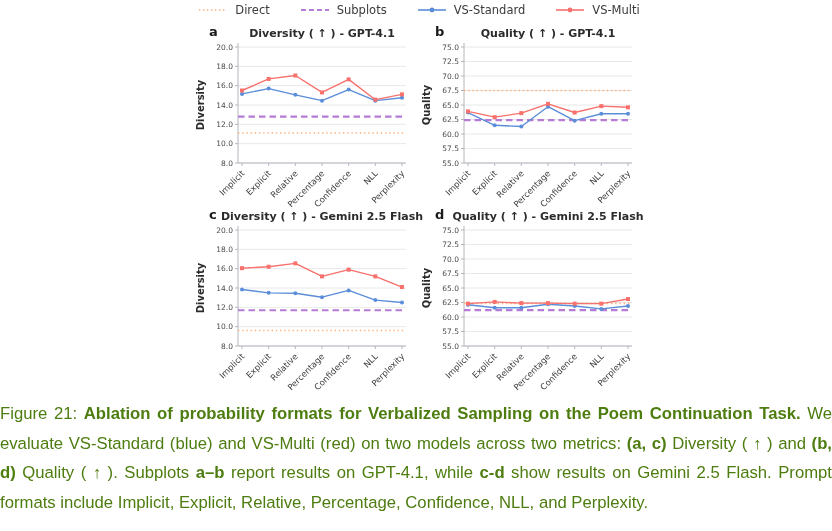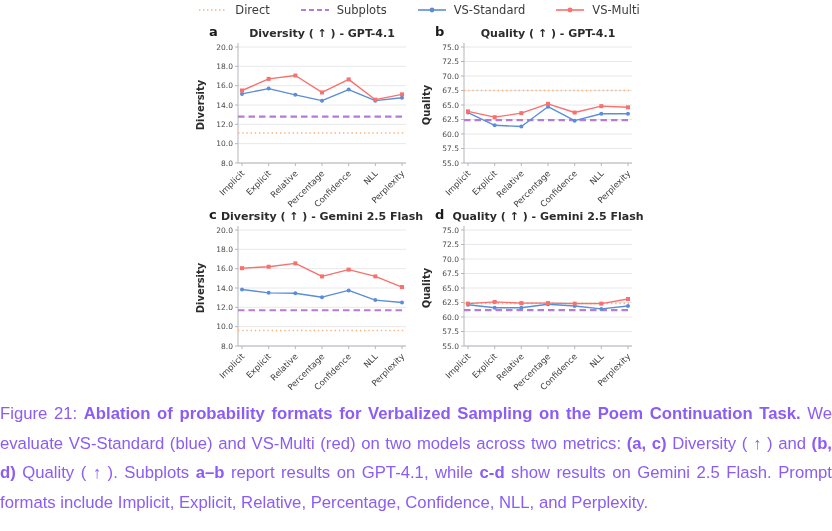--- a/index.html
+++ b/index.html
@@ -8,21 +8,21 @@
   .fig-wrap{position:absolute;left:0;top:0;width:672px;height:396px;}
   .legend{position:absolute;left:193px;top:3px;width:452px;display:flex;
           justify-content:center;align-items:center;gap:30px;}
   .legend-item{display:inline-flex;align-items:center;gap:7px;}
   .legend-label{font-family:"DejaVu Sans",sans-serif;font-size:11.5px;color:#3a3a3a;}
   .charts{position:absolute;left:193px;top:21px;display:grid;
           grid-template-columns:226px 226px;grid-auto-rows:183px;}
   .chart-cell{width:226px;height:183px;}
   .chart-cell svg{overflow:visible;display:block;}
   .caption{position:absolute;left:0;top:399px;width:832px;margin:0;
-           font-size:16.7px;line-height:29.6px;color:#8b5cf6;text-align:justify;}
+           font-size:16.7px;line-height:29.6px;color:#4d7c0f;text-align:justify;}
   .caption b{font-weight:bold;}
 </style>
 </head>
 <body>
 
 <div class="fig-wrap">
   <div class="legend" id="legend">
       <span class="legend-item">
         <svg width="30" height="12">
           <line x1="1" y1="6" x2="29" y2="6" stroke="#ffb07a" stroke-width="1.6" stroke-dasharray="1.4 2.6"></line>

